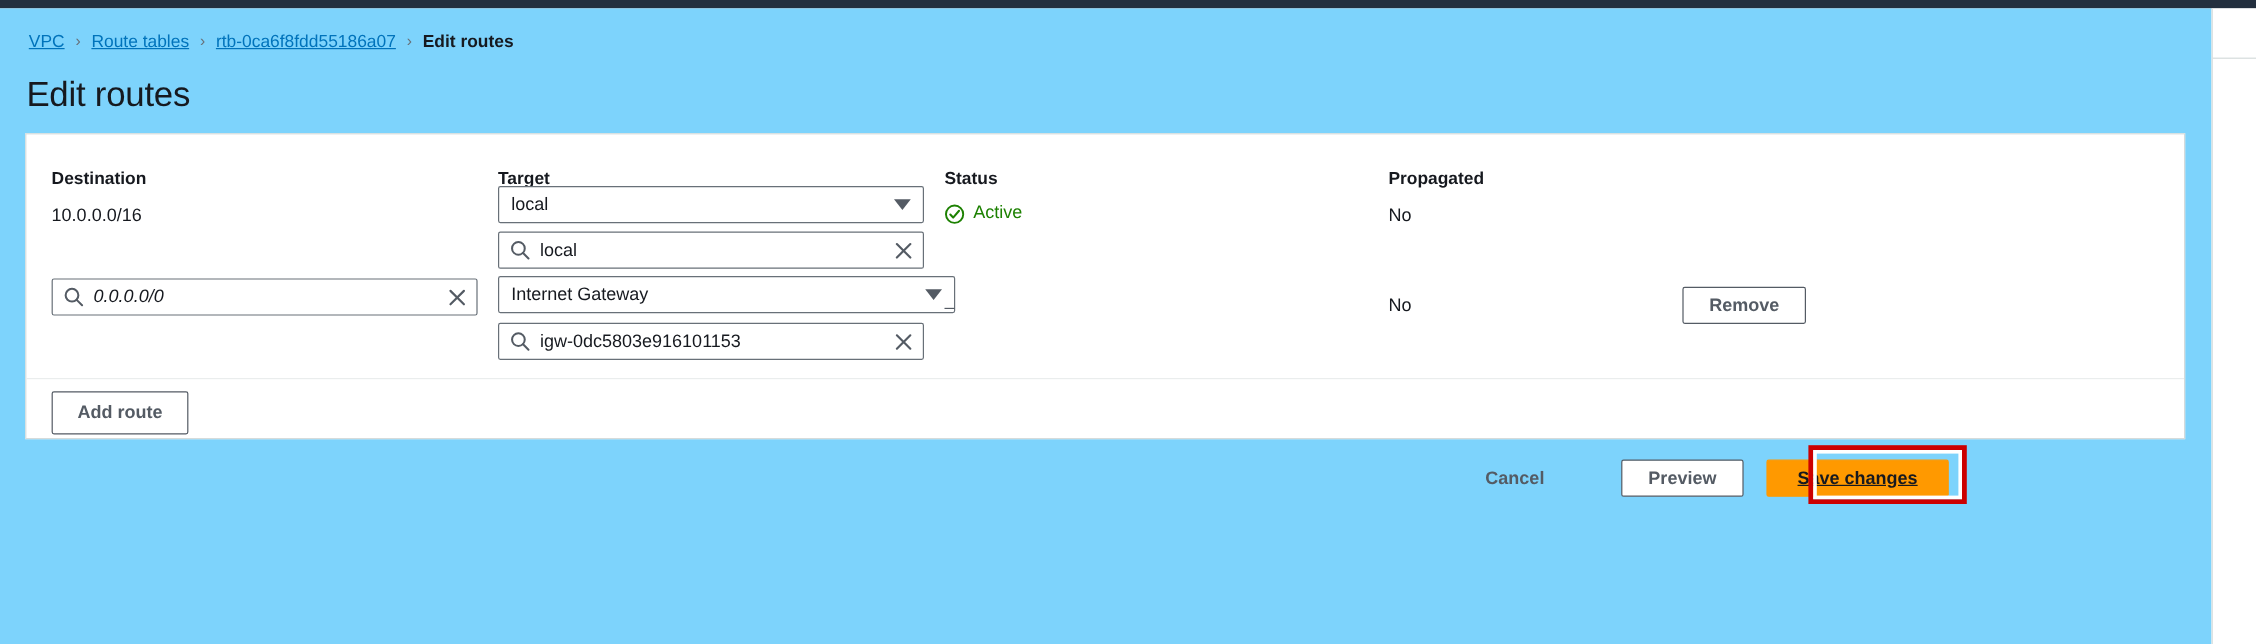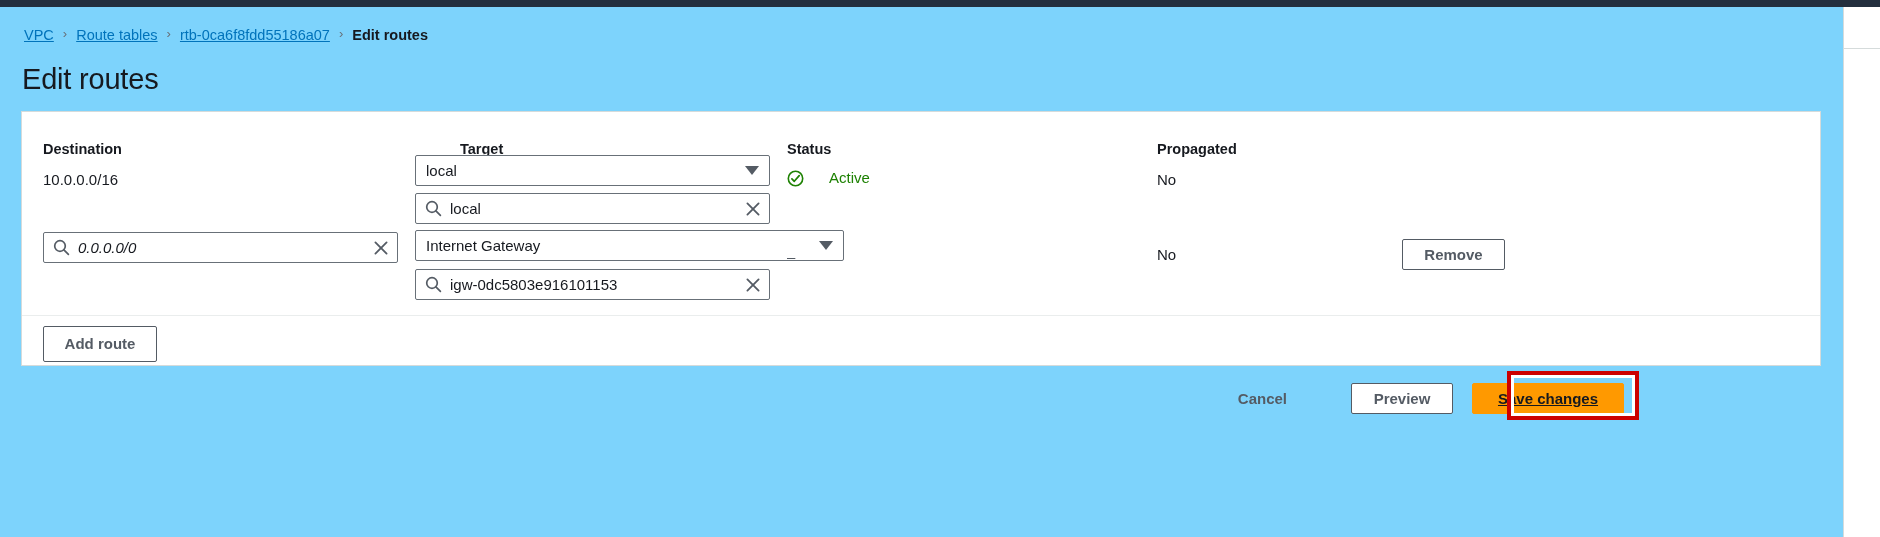--- a/index.html
+++ b/index.html
@@ -101,21 +101,21 @@
   }
 
   .grid {
     position: absolute;
     top: 0; left: 0; right: 0;
     height: 203px;
   }
 
   
   .col-dest   { position: absolute; left: 21px;   width: 375px; }
-  .col-target { position: absolute; left: 393px;  width: 360px; margin-left: 45px; }
+  .col-target { position: absolute; left: 393px;  width: 360px; }
   .col-status { position: absolute; left: 765px;  width: 370px; }
   .col-prop   { position: absolute; left: 1135px; width: 350px; }
 
   .col-head {
     top: 28px;
     font-size: 14.5px;
     font-weight: 700;
     color: #16191f;
     line-height: 18px;
   }
@@ -128,21 +128,21 @@
     font-size: 15px;
     color: #16191f;
     line-height: 20px;
   }
   .r1-status {
     position: absolute;
     left: 765px;
     top: 56px;
     display: flex;
     align-items: center;
-    gap: 25px;
+    gap: 7px;
     font-size: 15px;
     color: #1d8102;
     line-height: 20px;
   }
   .r1-prop {
     position: absolute;
     left: 1135px;
     top: 58px;
     font-size: 15px;
     color: #16191f;
@@ -211,21 +211,21 @@
     flex-shrink: 0;
     width: 18px; height: 18px;
     display: block;
     cursor: pointer;
   }
 
   
   .t-local-select { left: 393px; top: 43px;  width: 355px; }
   .t-local-search { left: 393px; top: 81px;  width: 355px; }
   .d-dest-search  { left: 21px;  top: 120px; width: 355px; font-style: italic; }
-  .t-igw-select   { left: 393px; top: 118px; width: 429px; }
+  .t-igw-select   { left: 393px; top: 118px; width: 381px; }
   .t-igw-search   { left: 393px; top: 157px; width: 355px; }
 
   
   .btn {
     display: inline-flex;
     align-items: center;
     justify-content: center;
     font-family: "Liberation Sans", sans-serif;
     font-size: 15px;
     font-weight: 700;

